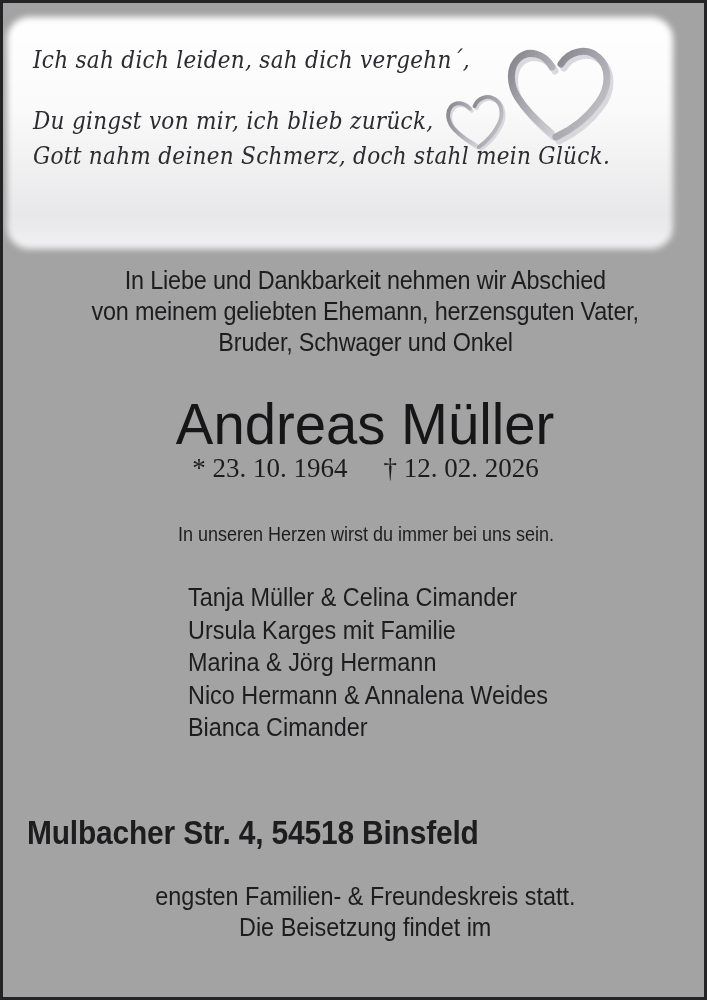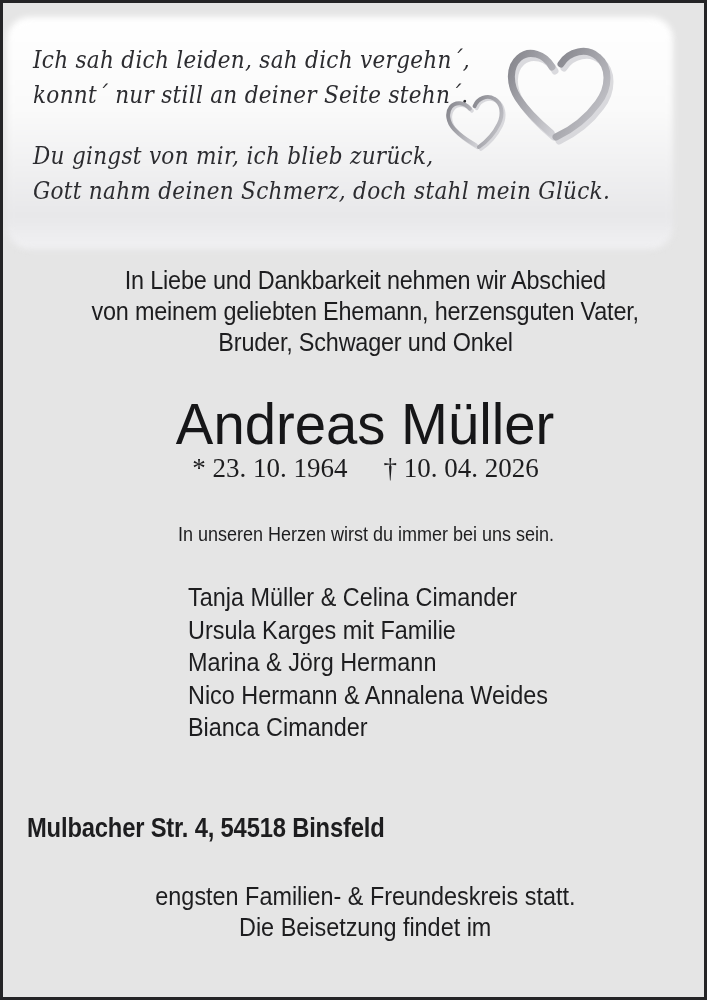--- a/index.html
+++ b/index.html
@@ -3,21 +3,21 @@
 <meta charset="utf-8">
 <style>
   :root{
     --frame:#242426; --text:#1d1d1f; --poem-text:#2c2c30;
     --heart-dark:#84848b; --heart-light:#cfcfd4;
     --panel-top:#ffffff; --panel-bottom:#e8e8ea;
   }
   html,body{margin:0;padding:0;background:#ffffff;}
   .card{
     position:relative; width:707px; height:1000px; box-sizing:border-box;
-    border:3px solid var(--frame); background:#e5e5e5; overflow:hidden;
+    border:3px solid var(--frame); background:#a3a3a3; overflow:hidden;
     font-family:"Liberation Sans",sans-serif; color:var(--text);
   }
   
   .poem-panel{
     position:absolute; left:4px; top:14px; width:666px; height:232px;
     border-radius:22px;
     background:linear-gradient(180deg,var(--panel-top) 0%,#fafafa 40%,var(--panel-bottom) 86%,#f1f1f3 100%);
     filter:blur(3px);
   }
   .poem{
@@ -35,35 +35,34 @@
     top:393px; font-family:Liberation Sans, sans-serif;
     font-size:58px; line-height:56px; color:#161618;
   }
   .name .cond-c{transform:scaleX(.97);}
   .dates{
     top:452px; font-family:"Liberation Serif",serif; font-size:27px; line-height:27px;
     display:flex; justify-content:center; gap:36px;
   }
   .remembrance{top:516px; font-size:20px; line-height:31px;}
   .mourners{position:absolute; left:185px; top:578px; font-size:26px; line-height:32.5px;}
-  .address{position:absolute; left:24px; top:810px; font-size:27px; font-weight:700; letter-spacing:-.2px;}
+  .address{position:absolute; left:24px; top:810px; font-size:34px; font-weight:700; letter-spacing:-.2px;}
   .address .cond-l{transform:scaleX(.88);}
   .funeral{top:878px; font-size:26px; line-height:31px;}
 </style>
 </head>
 <body>
 
 <div class="card">
 
   <div class="poem-panel"></div>
 
   <div class="poem">
     <div class="stanza1">
       <div><span class="cond-l">Ich sah dich leiden, sah dich vergehn´,</span></div>
-      <div><span class="cond-l">konnt´ nur still an deiner Seite stehn´.</span></div>
     </div>
     <div class="stanza2">
       <div><span class="cond-l">Du gingst von mir, ich blieb zurück,</span></div>
       <div><span class="cond-l">Gott nahm deinen Schmerz, doch stahl mein Glück.</span></div>
     </div>
   </div>
 
   <svg class="hearts" viewBox="0 0 170 108" aria-hidden="true">
     <defs>
       <linearGradient id="heartGrad" x1="0" y1="0" x2="1" y2="1">
@@ -98,21 +97,21 @@
     <div><span class="cond-c">von meinem geliebten Ehemann, herzensguten Vater,</span></div>
     <div><span class="cond-c">Bruder, Schwager und Onkel</span></div>
   </div>
 
   <div class="centered name">
     <span class="cond-c">Andreas Müller</span>
   </div>
 
   <div class="centered dates">
     <span>* 23. 10. 1964</span>
-    <span>† 10. 04. 2026</span>
+    <span>† 12. 02. 2026</span>
   </div>
 
   <div class="centered remembrance">
     <span class="cond-c">In unseren Herzen wirst du immer bei uns sein.</span>
   </div>
 
   <div class="mourners">
     <div><span class="cond-l">Tanja Müller &amp; Celina Cimander</span></div>
     <div><span class="cond-l">Ursula Karges mit Familie</span></div>
     <div><span class="cond-l">Marina &amp; Jörg Hermann</span></div>

